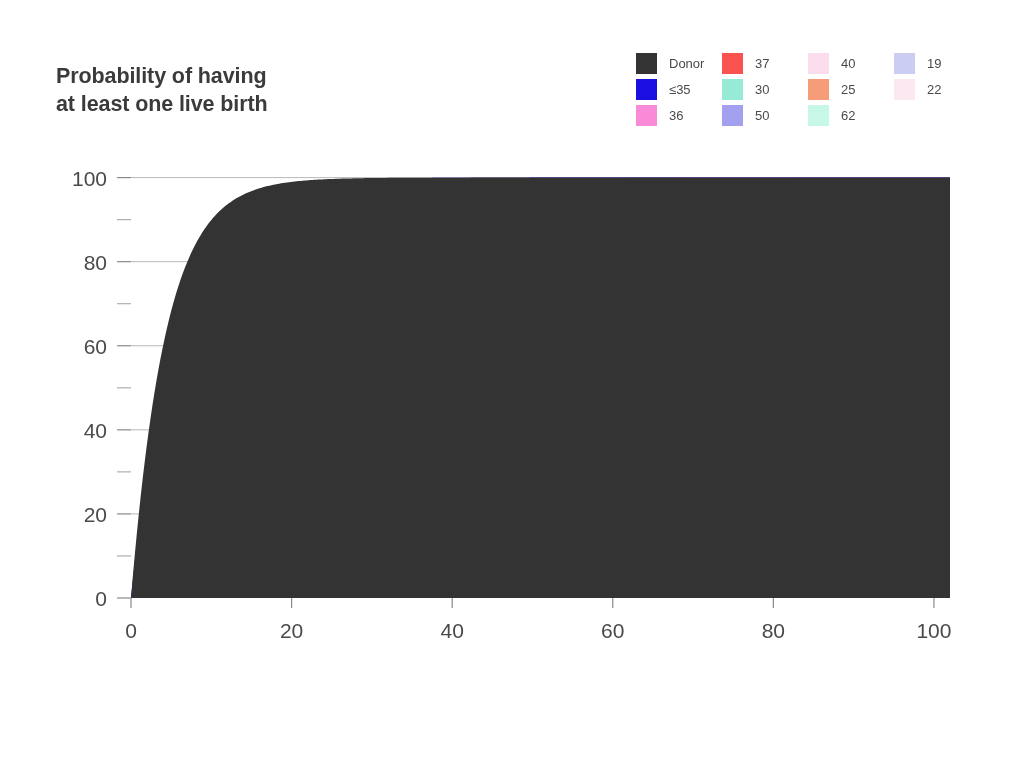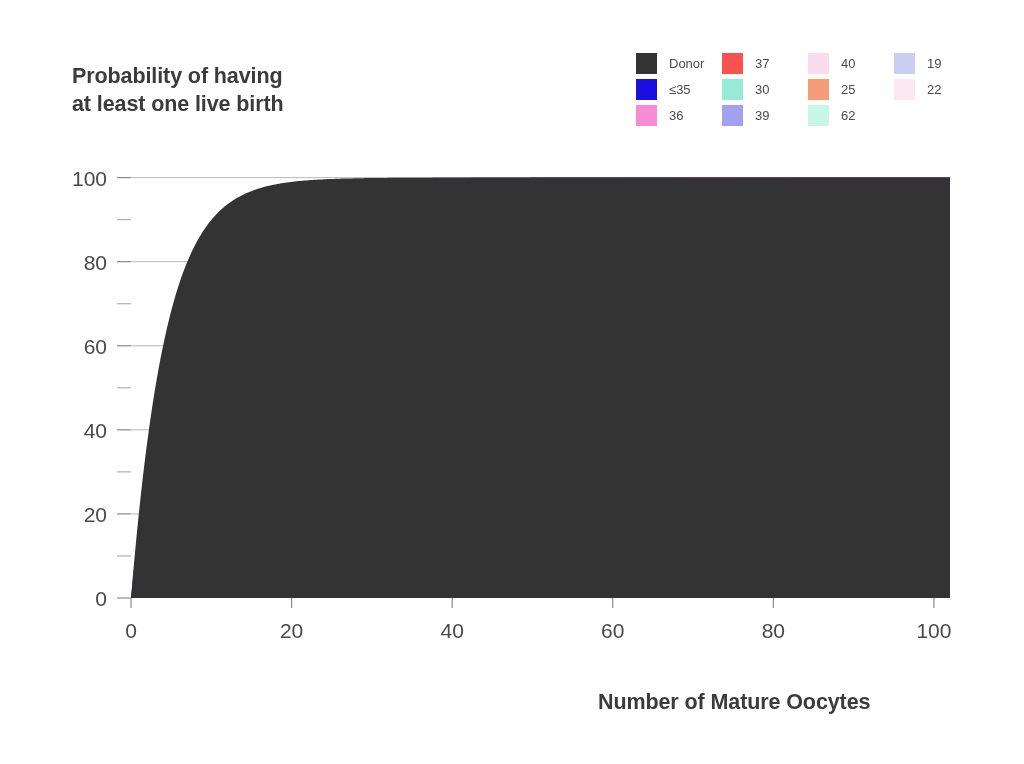--- a/index.html
+++ b/index.html
@@ -20,21 +20,21 @@
   #figure {
     position: absolute;
     inset: 0;
     width: 1024px;
     height: 764px;
   }
 
   
   .chart-title {
     position: absolute;
-    left: 72px;
+    left: 56px;
     top: 62px;
     width: 340px;
     font-size: 21.5px;
     font-weight: bold;
     line-height: 1.32;
     color: #3b3b3b;
     letter-spacing: -0.1px;
     white-space: pre-line;
   }
 
@@ -116,21 +116,21 @@
       <div class="legend-item">
         <span class="legend-swatch" style="background: rgb(249, 82, 79);"></span>
         <span class="legend-label">37</span>
       </div>
       <div class="legend-item">
         <span class="legend-swatch" style="background: rgb(150, 234, 214);"></span>
         <span class="legend-label">30</span>
       </div>
       <div class="legend-item">
         <span class="legend-swatch" style="background: rgb(162, 160, 239);"></span>
-        <span class="legend-label">39</span>
+        <span class="legend-label">50</span>
       </div>
       <div class="legend-item">
         <span class="legend-swatch" style="background: rgb(251, 220, 236);"></span>
         <span class="legend-label">40</span>
       </div>
       <div class="legend-item">
         <span class="legend-swatch" style="background: rgb(247, 156, 120);"></span>
         <span class="legend-label">25</span>
       </div>
       <div class="legend-item">
@@ -197,15 +197,14 @@
         <text x="107" y="185.60000000000002" text-anchor="end" class="ytick-label">100</text>
         <text x="131" y="638" text-anchor="middle" class="xtick-label">0</text>
         <text x="291.5882352941177" y="638" text-anchor="middle" class="xtick-label">20</text>
         <text x="452.1764705882353" y="638" text-anchor="middle" class="xtick-label">40</text>
         <text x="612.7647058823529" y="638" text-anchor="middle" class="xtick-label">60</text>
         <text x="773.3529411764706" y="638" text-anchor="middle" class="xtick-label">80</text>
         <text x="933.9411764705882" y="638" text-anchor="middle" class="xtick-label">100</text>
       </g>
   </svg>
 
-  <div class="xaxis-title">Number of Mature Oocytes</div>
 
 </div>
 
 </body></html>

